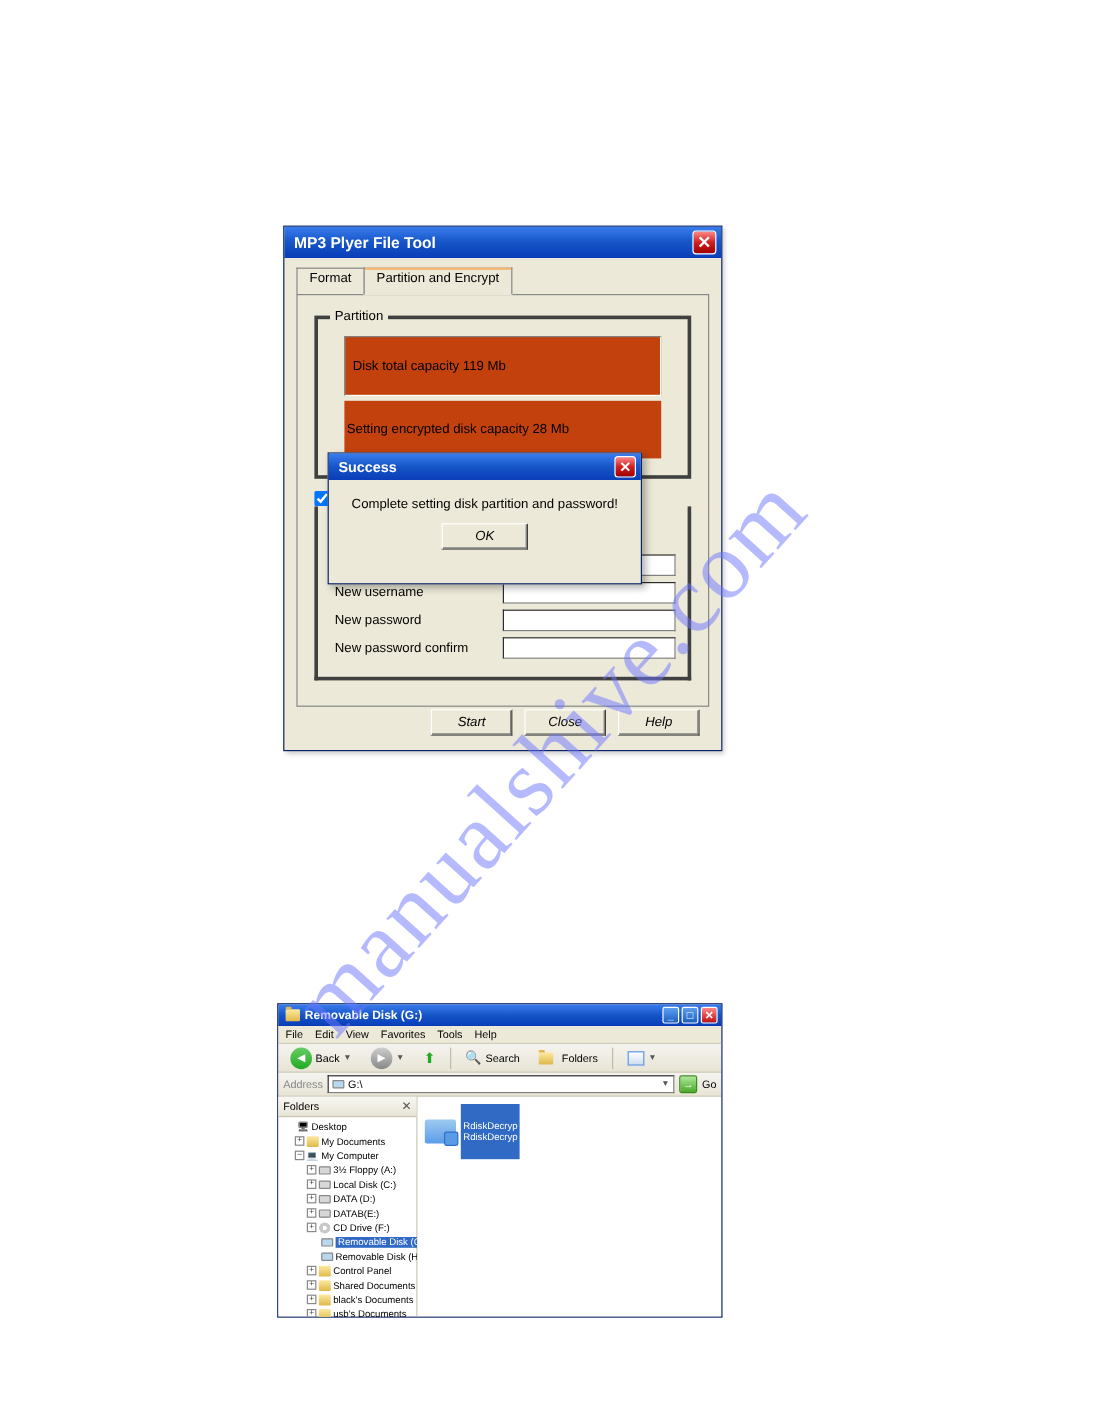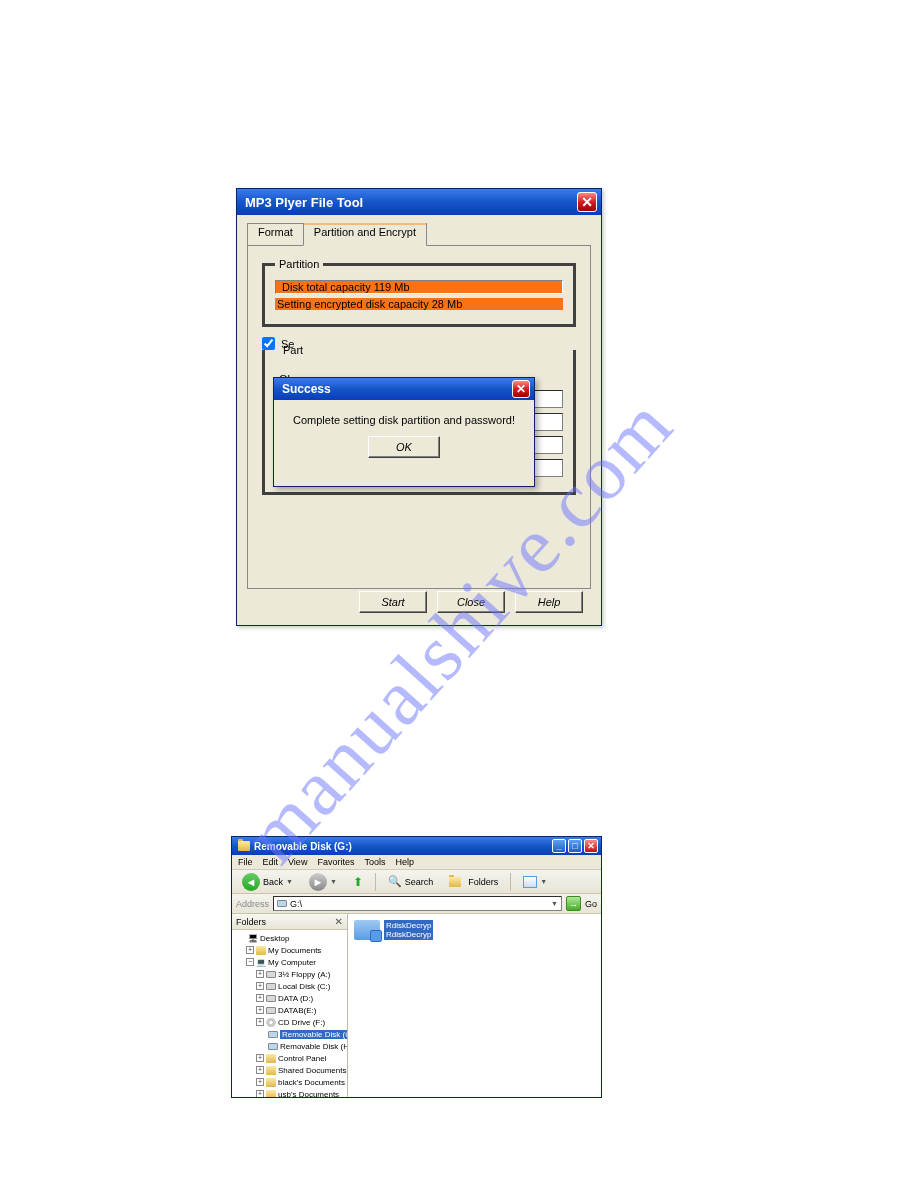--- a/index.html
+++ b/index.html
@@ -68,23 +68,23 @@
   }
   fieldset {
     border: 3px solid #404040;
     padding: 6px 10px 10px;
     margin-bottom: 10px;
   }
   fieldset legend { padding: 0 4px; font-size: 11px; }
   .sunken {
     border: 1px solid #808080;
     border-right-color: #fff; border-bottom-color: #fff;
-    background: #f97316;
-    padding: 0 6px;
-    margin: 4px 0;
+    background: #c2410c;
+    padding: 18px 6px;
+    margin: 4px 12px;
     font-size: 11px;
   }
   .formrow { display: flex; align-items: center; margin: 5px 0; }
   .formrow label { width: 140px; padding-left: 4px; }
   .formrow input[type=text], .formrow input[type=password] {
     flex: 0 0 120px; height: 18px;
     margin-left: auto;
     border: 1px inset #808080; background:#fff;
     font-size: 11px;
   }
@@ -238,21 +238,21 @@
     border-radius:2px;
     position:relative;
   }
   .fileitem .ficon::after{
     content:''; position:absolute; right:-2px; bottom:-2px;
     width:10px; height:10px; background:#5a9be8; border:1px solid #2d6ec9; border-radius:2px;
   }
   .fileitem .flabel {
     background:#316ac5; color:#fff;
     font-size:8px; line-height:9px;
-    padding:1px 2px;
+    padding:14px 2px;
     max-width: 56px;
   }
 </style>
 </head>
 <body>
 
 <div class="watermark">manualshive.com</div>
 
 <div class="win1">
   <div class="titlebar">

